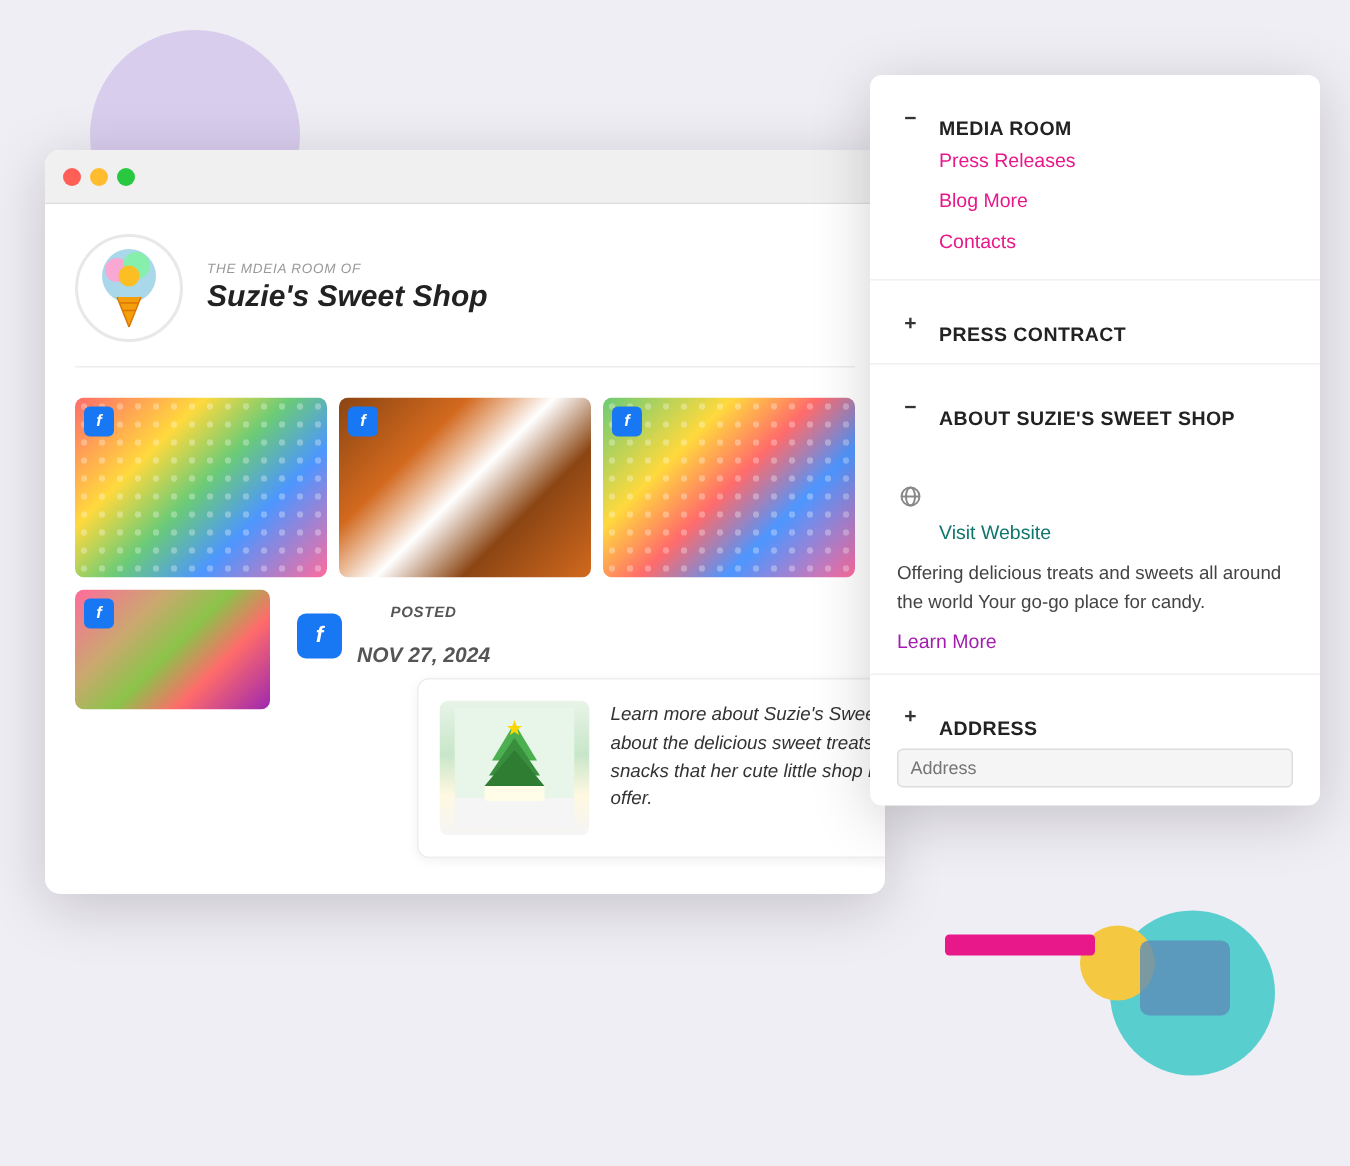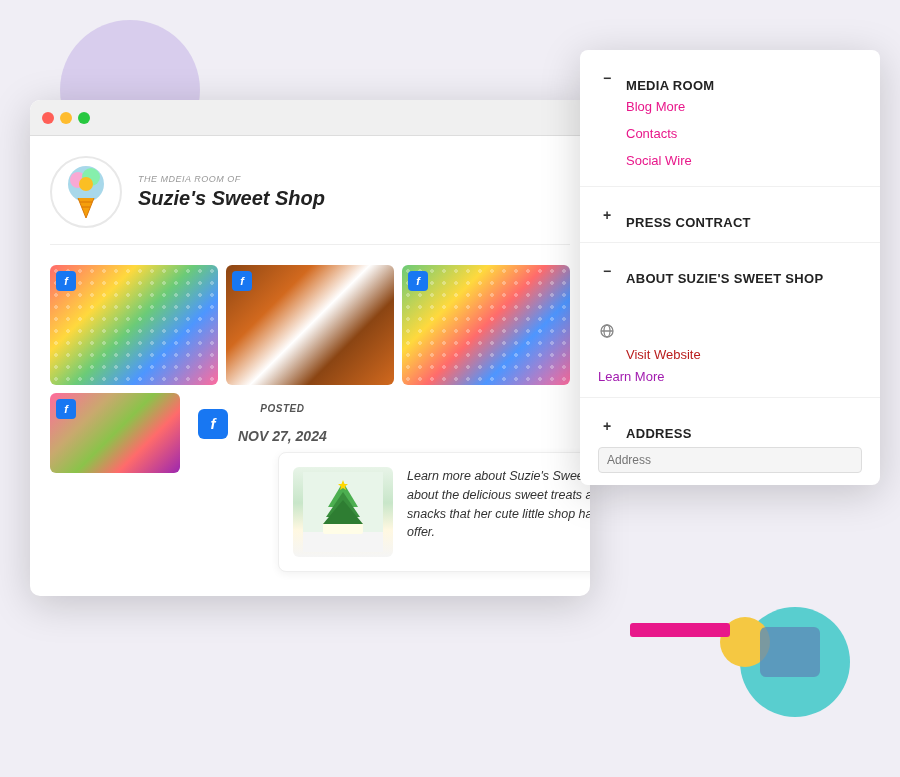--- a/index.html
+++ b/index.html
@@ -329,21 +329,21 @@
       width: 18px;
       height: 18px;
       color: #888;
       font-size: 13px;
       display: flex;
       align-items: center;
       justify-content: center;
     }
     .section-link-text {
       font-size: 13px;
-      color: #b91c1c;
+      color: #0f766e;
       margin-top: 48px;
     }
 
     .about-desc {
       font-size: 12.5px;
       color: #444;
       line-height: 1.55;
       padding: 6px 0 6px 0;
     }
 
@@ -467,23 +467,23 @@
 </div>
 
 <div class="dropdown-menu">
 
   <div class="menu-section">
     <div class="section-header">
       <div class="section-header-icon">−</div>
       <span class="section-title">MEDIA ROOM</span>
     </div>
     <div>
+      <a class="menu-item">Press Releases</a>
       <a class="menu-item">Blog More</a>
       <a class="menu-item">Contacts</a>
-      <a class="menu-item">Social Wire</a>
     </div>
   </div>
 
   <div class="menu-section">
     <div class="section-header">
       <div class="section-header-icon">+</div>
       <span class="section-title">PRESS CONTRACT</span>
     </div>
   </div>
 
@@ -496,20 +496,21 @@
       <div class="section-link">
         <div class="section-link-icon">
           <svg width="14" height="14" viewBox="0 0 14 14" fill="none">
             <circle cx="7" cy="7" r="6" stroke="#888" stroke-width="1.3"></circle>
             <ellipse cx="7" cy="7" rx="3" ry="6" stroke="#888" stroke-width="1.3"></ellipse>
             <line x1="1" y1="7" x2="13" y2="7" stroke="#888" stroke-width="1.3"></line>
           </svg>
         </div>
         <span class="section-link-text">Visit Website</span>
       </div>
+      <div class="about-desc">Offering delicious treats and sweets all around the world Your go-go place for candy.</div>
       <a class="learn-more-link">Learn More</a>
     </div>
   </div>
 
   <div class="menu-section">
     <div class="section-header">
       <div class="section-header-icon">+</div>
       <span class="section-title">ADDRESS</span>
     </div>
     <input class="address-field" type="text" placeholder="Address" style="">

